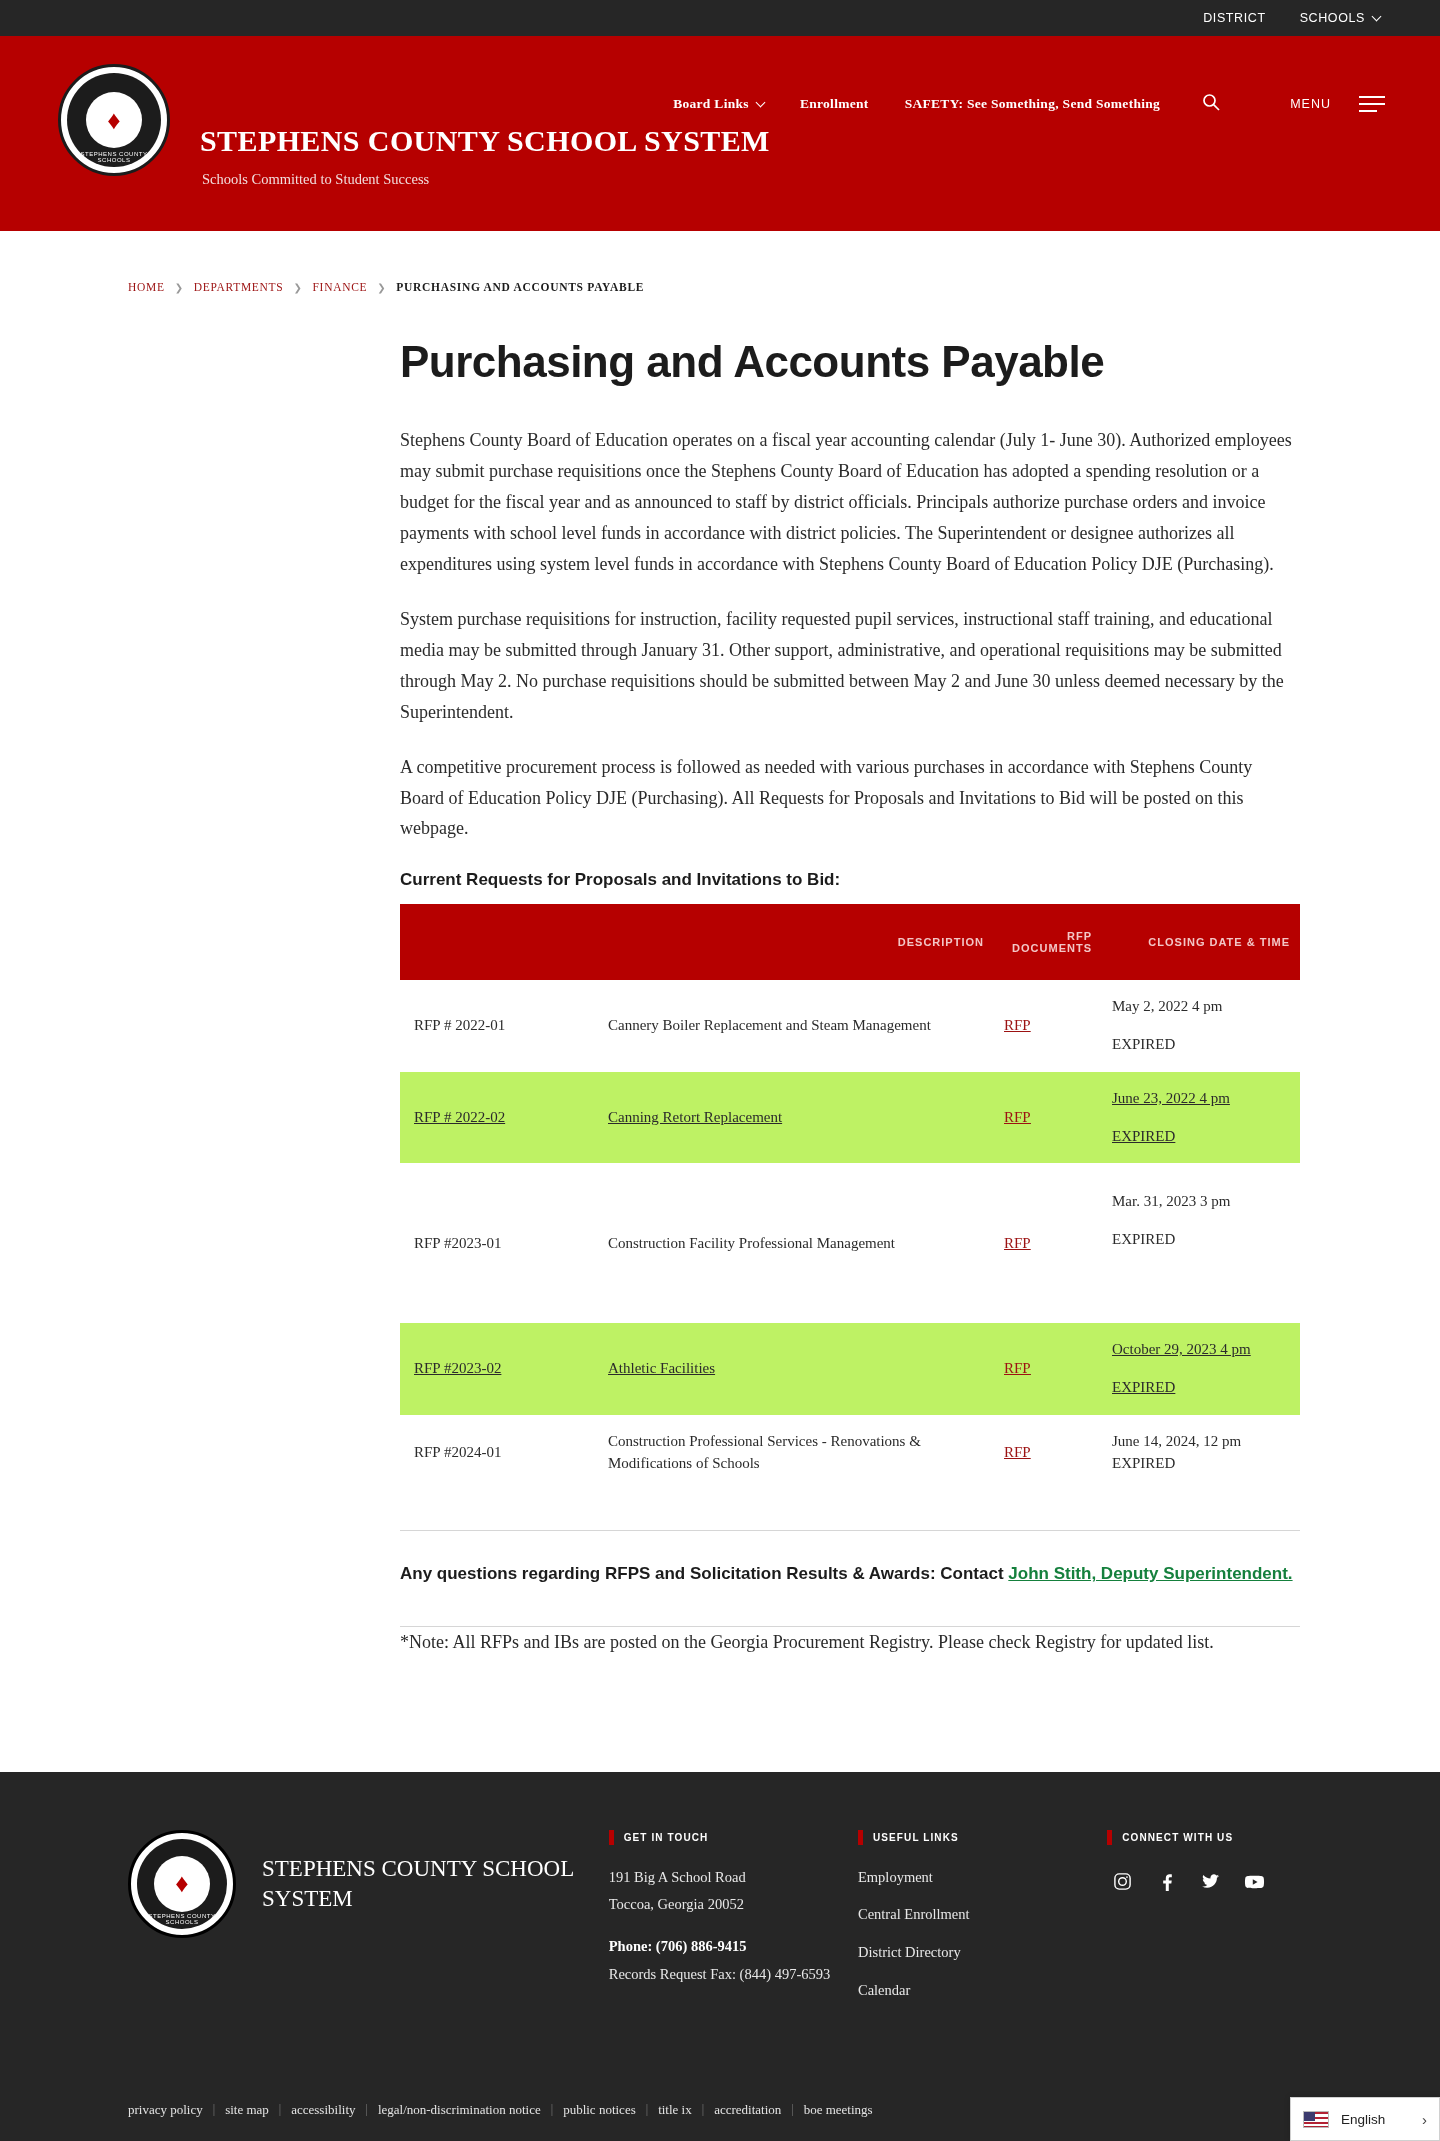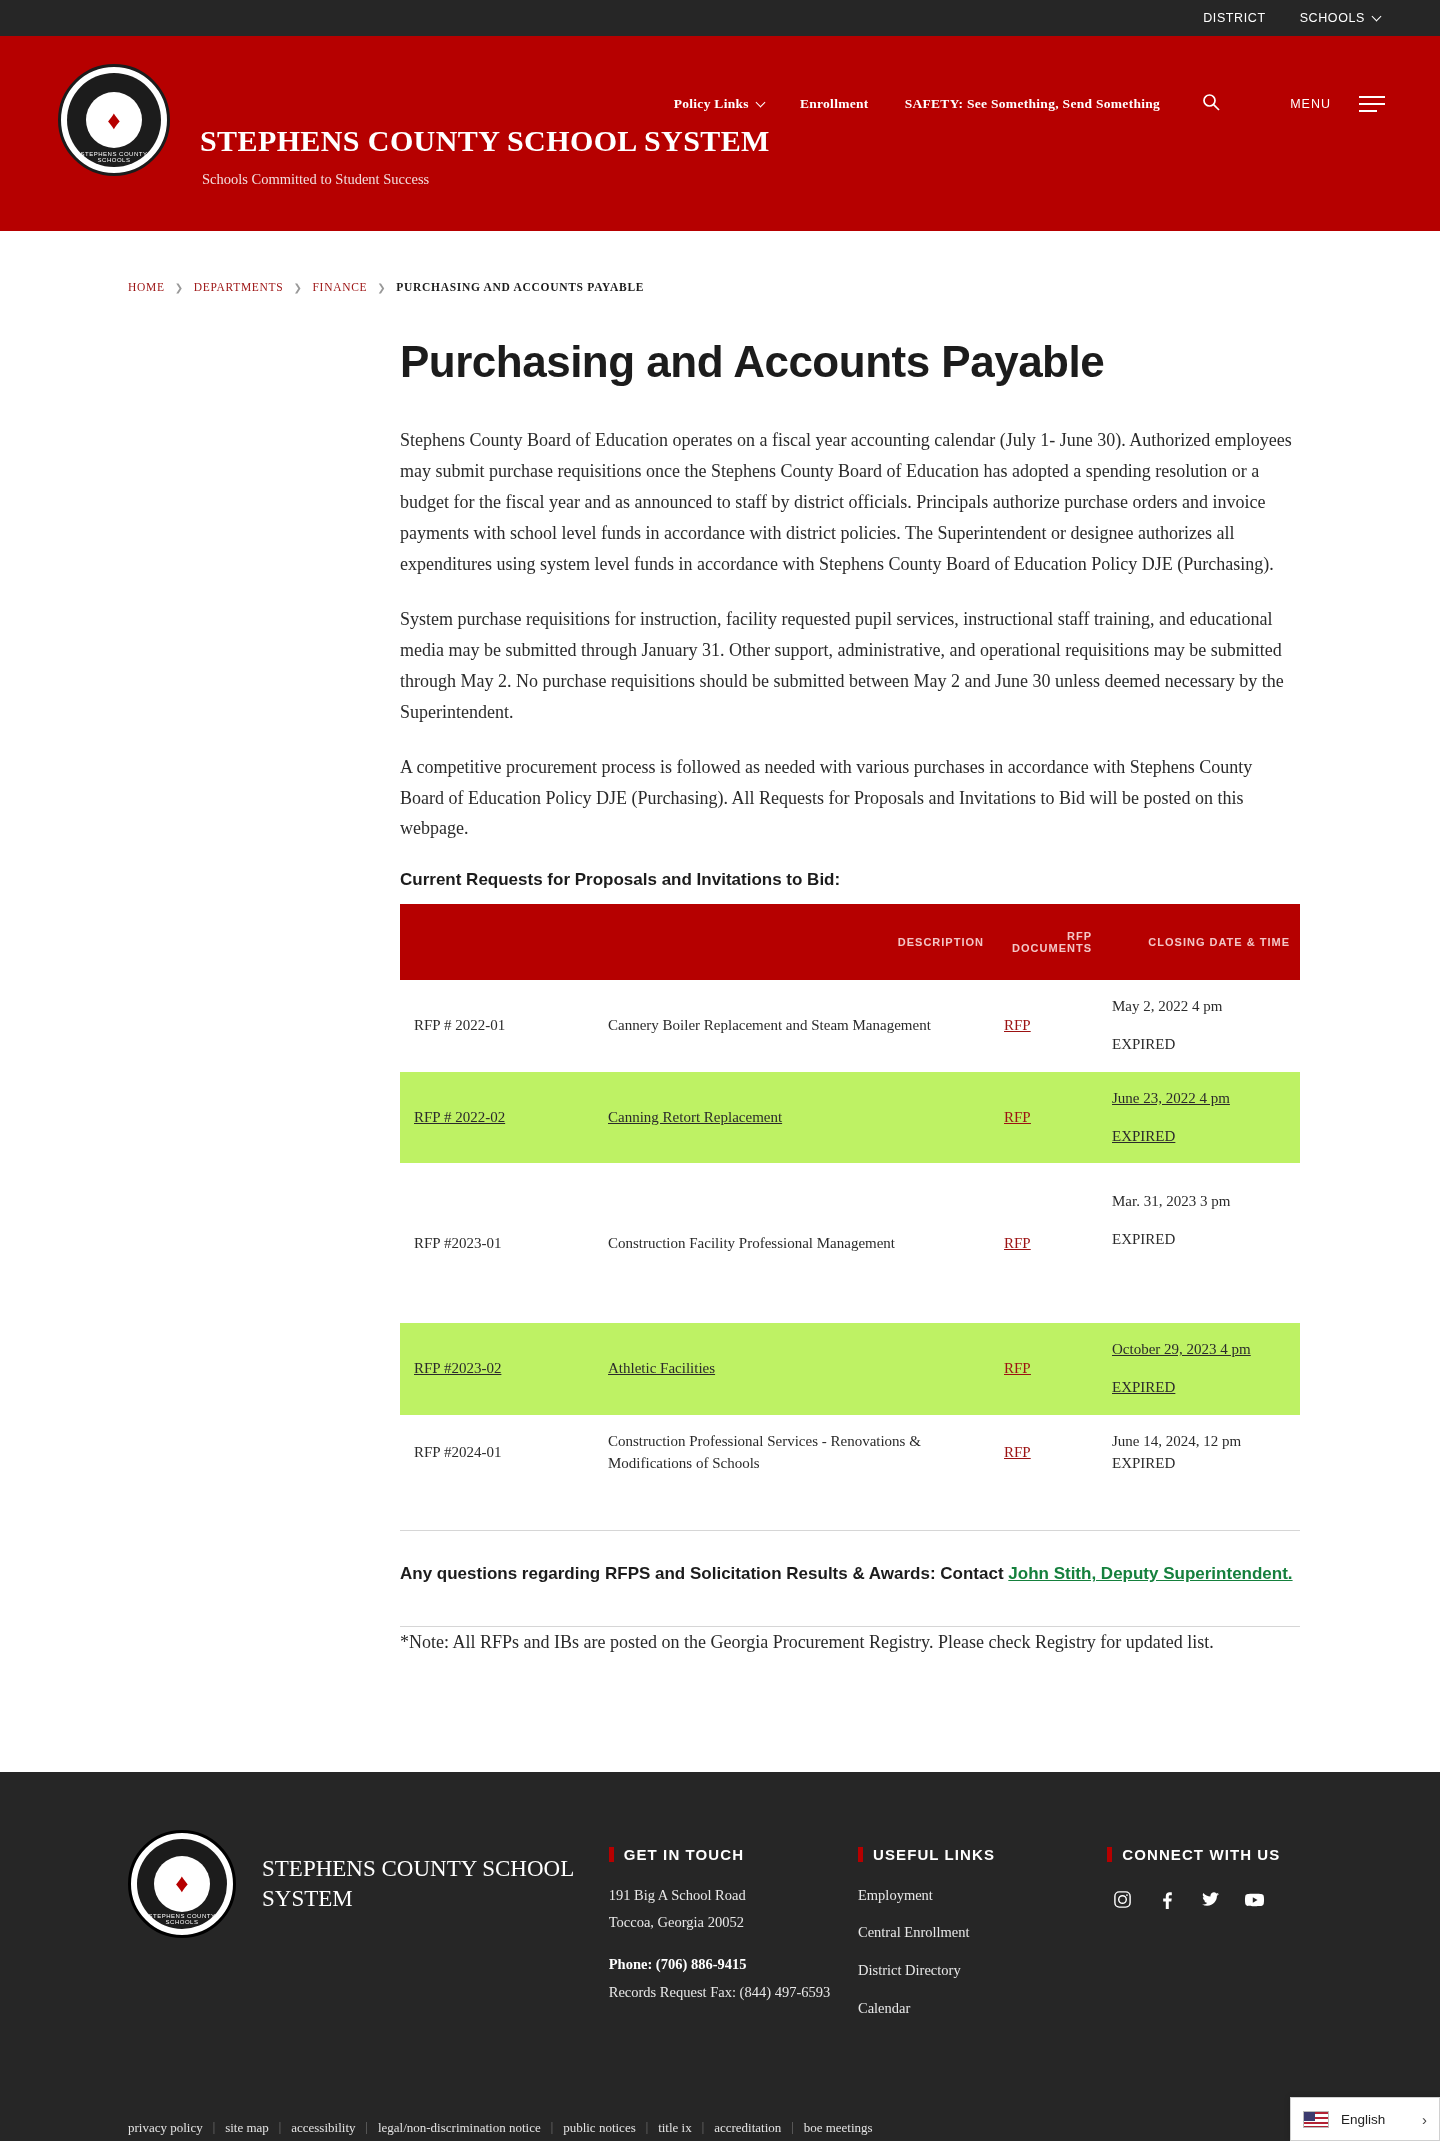--- a/index.html
+++ b/index.html
@@ -317,25 +317,24 @@
     font-family: "Liberation Serif", serif;
     line-height: 1.3;
     max-width: 330px;
   }
   .footer-col { width: 280px; }
   .footer-col.social { width: 230px; }
   .col-head {
     display: flex;
     align-items: center;
     font-family: "Liberation Sans", sans-serif;
-    font-size: 15px;
+    font-size: 10px;
     letter-spacing: 1.1px;
     font-weight: bold;
     margin-bottom: 22px;
-    margin-top: 16px;
   }
   .col-head .bar {
     width: 5px; height: 15px;
     background: #b60000;
     margin-right: 10px;
     display: inline-block;
   }
   .footer-col p, .footer-col a {
     font-size: 14.5px;
     color: #e8e8e8;
@@ -440,21 +439,21 @@
       <div class="logo-inner">
         <div class="logo-indian">♦</div>
         <div class="logo-ring-text">STEPHENS COUNTY SCHOOLS</div>
       </div>
     </div>
     <div class="site-title">STEPHENS COUNTY SCHOOL SYSTEM</div>
     <div class="site-tagline">Schools Committed to Student Success</div>
 
     <div class="nav-row">
       <div class="nav-item">
-        <span>Policy Links</span>
+        <span>Board Links</span>
         <span class="caret"></span>
       </div>
       <div class="nav-item">
         <span>Enrollment</span>
       </div>
       <div class="nav-item">
         <span>SAFETY: See Something, Send Something</span>
       </div>
       <div class="search-icon">
         <svg width="18" height="18" viewBox="0 0 18 18" fill="none" stroke="#ffffff" stroke-width="1.7">

